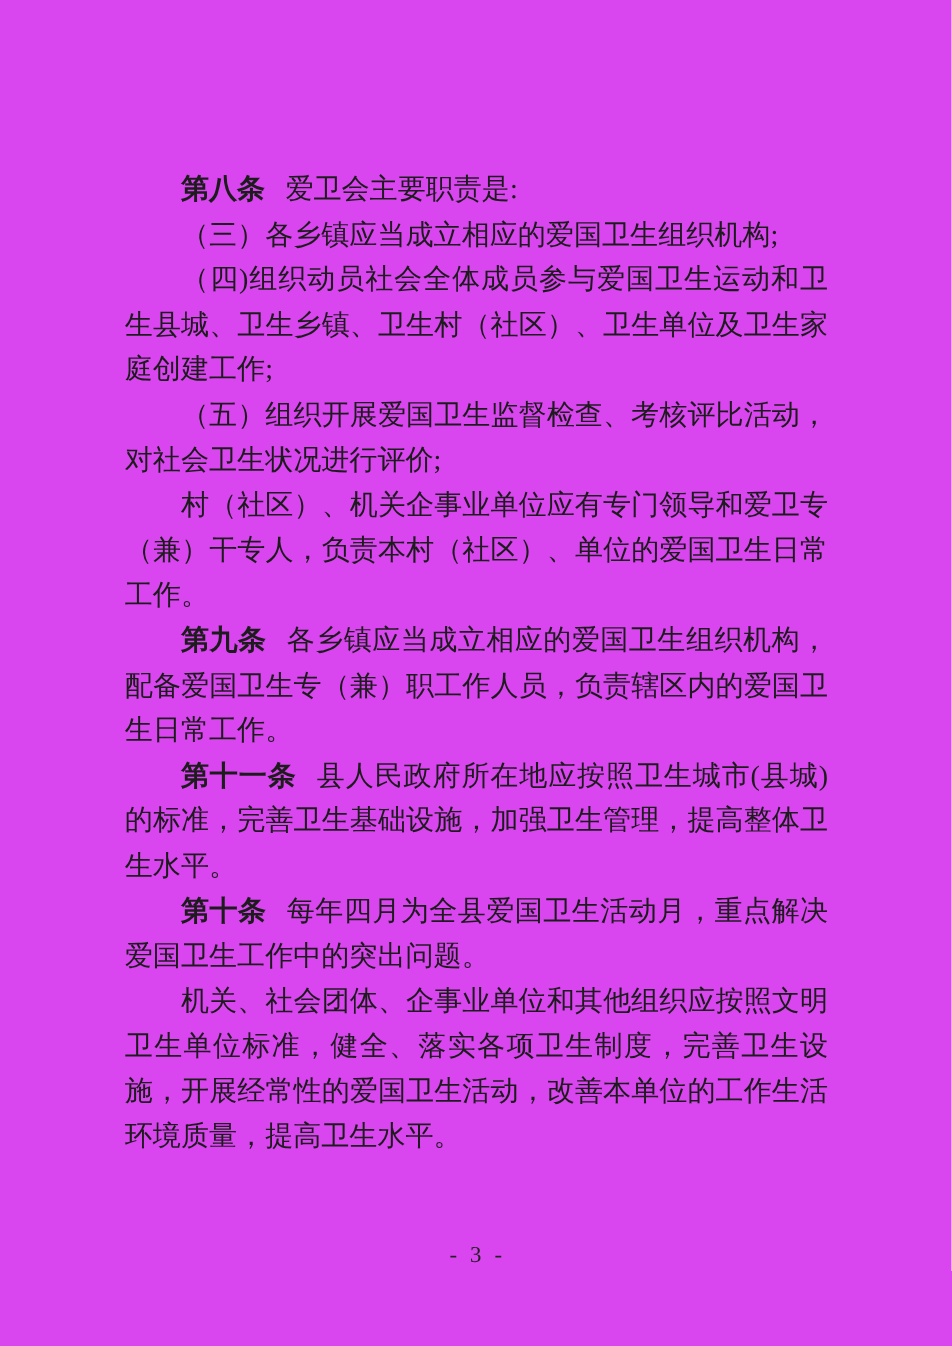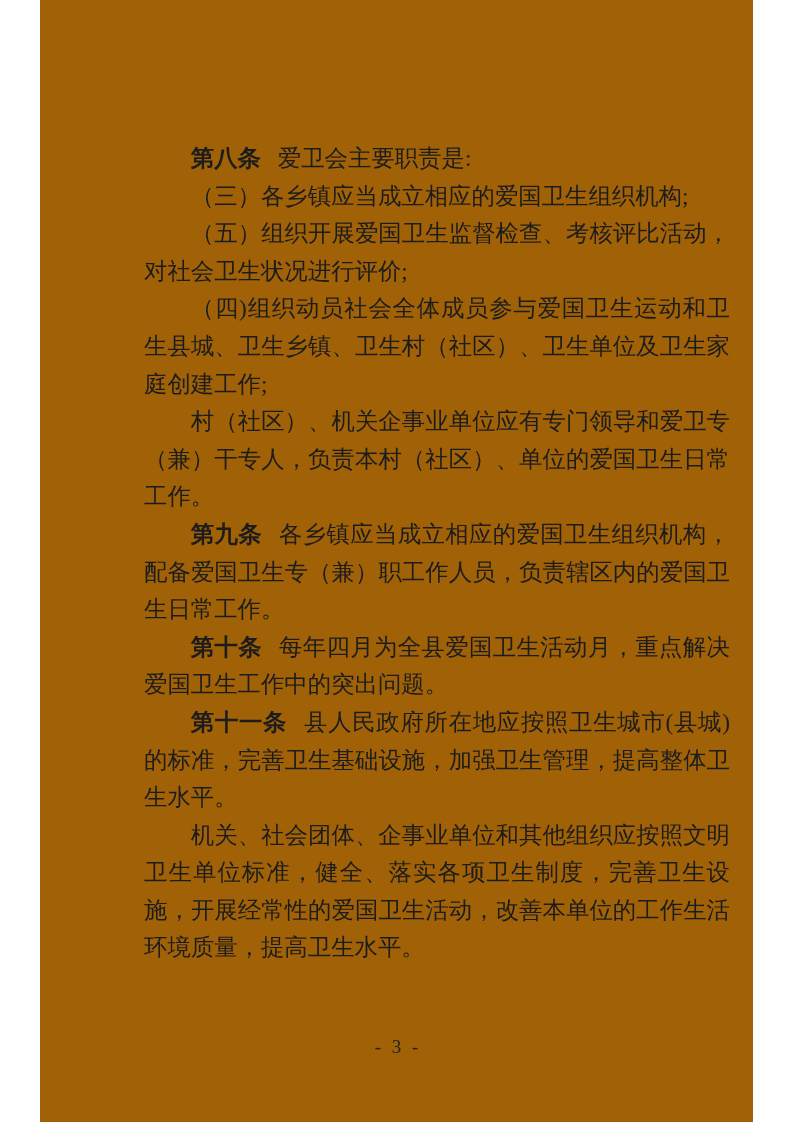--- a/index.html
+++ b/index.html
@@ -2,24 +2,24 @@
 <html lang="zh"><head>
 <meta charset="utf-8">
 <style>
   html, body {
     margin: 0;
     padding: 0;
     background: #ffffff;
   }
   .page {
     position: relative;
-    width: 713px;
+    width: 793px;
     height: 1122px;
     margin: 0 auto;
-    background: #a16207;
+    background: #d946ef;
     overflow: hidden;
     font-family: "Liberation Serif", "DejaVu Serif", serif;
   }
   .body-text {
     position: absolute;
     left: 104px;
     top: 140px;
     width: 586px;
     font-size: 23.4px;
     line-height: 37.6px;
@@ -55,32 +55,32 @@
 <div class="page">
 
   <div class="body-text">
 
     <p class="para"><b class="term">第八条</b><span>爱卫会主要职责是:</span></p>
 
 
 
     <p class="para"><span>（三）各乡镇应当成立相应的爱国卫生组织机构;</span></p>
 
+    <p class="para"><span>（四)组织动员社会全体成员参与爱国卫生运动和卫生县城、卫生乡镇、卫生村（社区）、卫生单位及卫生家庭创建工作;</span></p>
+
     <p class="para"><span>（五）组织开展爱国卫生监督检查、考核评比活动，对社会卫生状况进行评价;</span></p>
-
-    <p class="para"><span>（四)组织动员社会全体成员参与爱国卫生运动和卫生县城、卫生乡镇、卫生村（社区）、卫生单位及卫生家庭创建工作;</span></p>
 
 
     <p class="para"><span>村（社区）、机关企事业单位应有专门领导和爱卫专（兼）干专人，负责本村（社区）、单位的爱国卫生日常工作。</span></p>
 
     <p class="para"><b class="term">第九条</b><span>各乡镇应当成立相应的爱国卫生组织机构，配备爱国卫生专（兼）职工作人员，负责辖区内的爱国卫生日常工作。</span></p>
 
+    <p class="para"><b class="term">第十一条</b><span>县人民政府所在地应按照卫生城市(县城)的标准，完善卫生基础设施，加强卫生管理，提高整体卫生水平。</span></p>
+
     <p class="para"><b class="term">第十条</b><span>每年四月为全县爱国卫生活动月，重点解决爱国卫生工作中的突出问题。</span></p>
-
-    <p class="para"><b class="term">第十一条</b><span>县人民政府所在地应按照卫生城市(县城)的标准，完善卫生基础设施，加强卫生管理，提高整体卫生水平。</span></p>
 
     <p class="para"><span>机关、社会团体、企事业单位和其他组织应按照文明卫生单位标准，健全、落实各项卫生制度，完善卫生设施，开展经常性的爱国卫生活动，改善本单位的工作生活环境质量，提高卫生水平。</span></p>
 
   </div>
 
   <div class="footer">
     <span>- 3 -</span>
   </div>
 
 </div>

